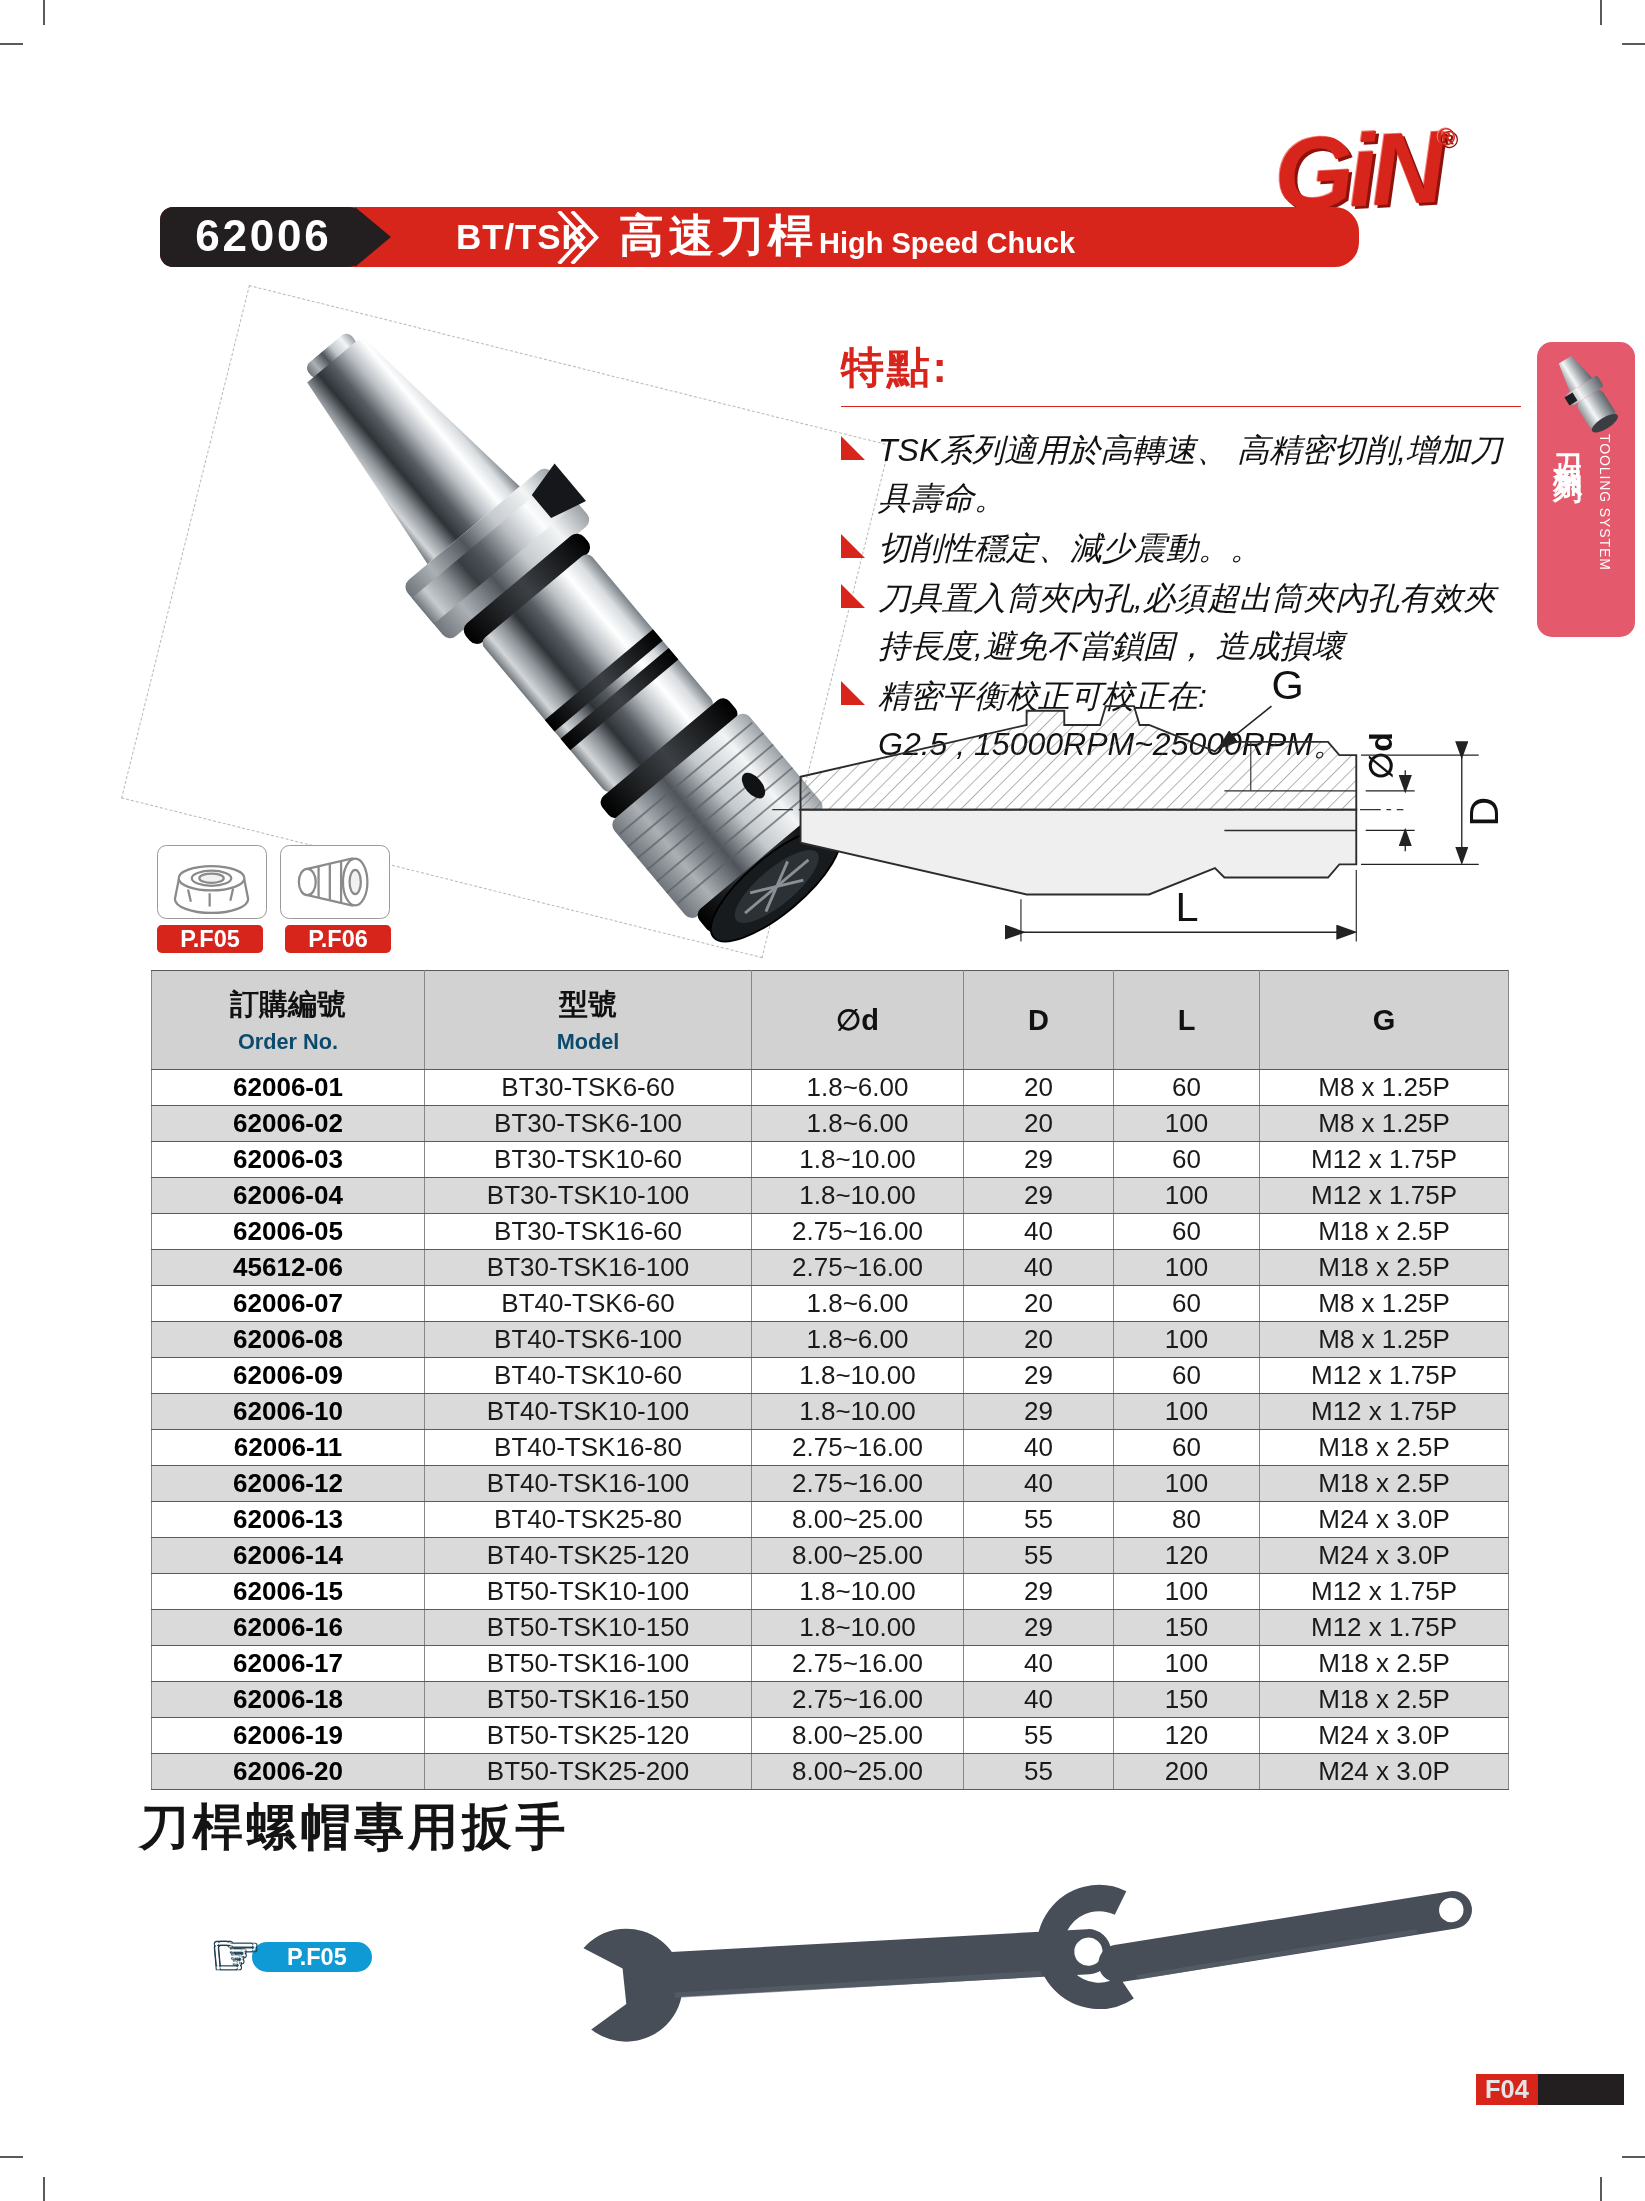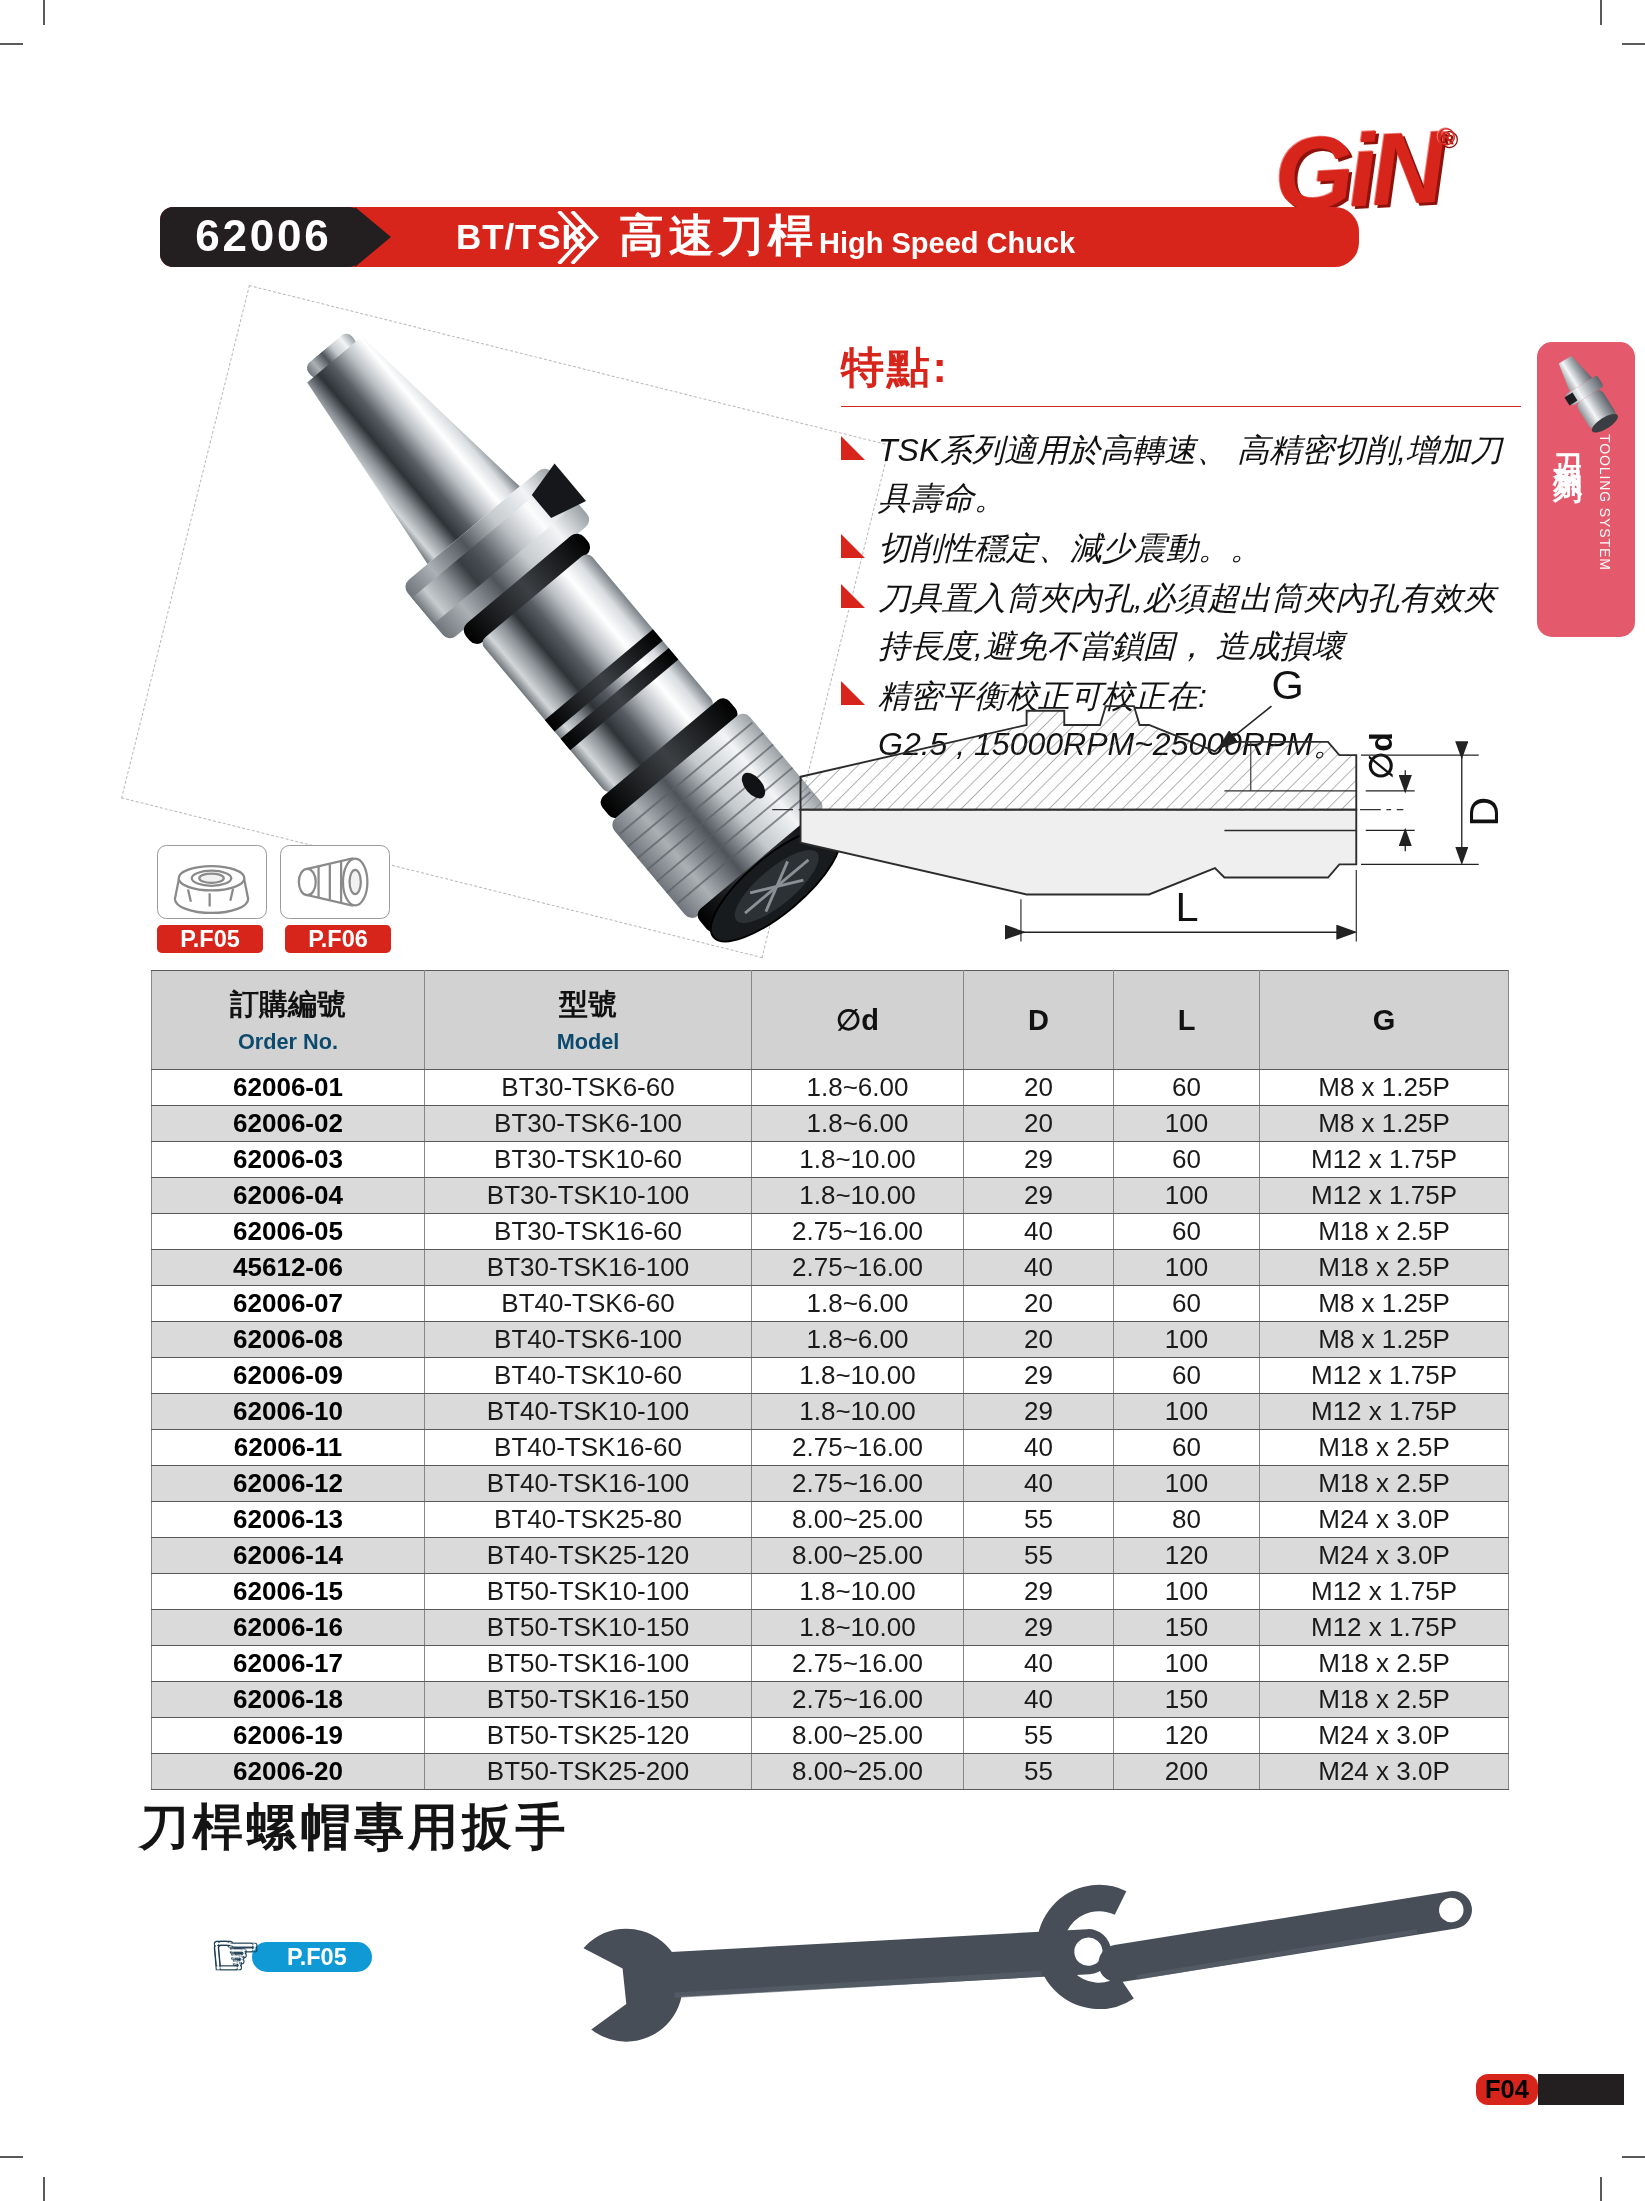--- a/index.html
+++ b/index.html
@@ -61,22 +61,22 @@
   tbody td.c0{font-weight:bold;color:#000;}
   
   .wtitle{left:139px;top:1794px;font-size:50px;font-weight:bold;color:#141414;letter-spacing:3.8px;}
   .bluebadge{left:226px;top:1938px;width:160px;height:56px;}
   .bpill{position:absolute;left:26px;top:3.8px;width:111px;height:30px;background:#0f9ad6;
         border-radius:16px;color:#fff;font-weight:bold;font-size:23.5px;text-align:center;line-height:30px;
         padding-left:9.4px;}
   .hand{position:absolute;left:-15px;top:-15px;font-size:55px;color:#fff;
         text-shadow:-1.9px -1.9px 0 #1d3d52,1.9px -1.9px 0 #1d3d52,-1.9px 1.9px 0 #1d3d52,1.9px 1.9px 0 #1d3d52;}
   
-  .fred{left:1476px;top:2074px;width:62px;height:31px;background:#d8251c;color:#000000;
-        font-size:25.4px;font-weight:bold;text-align:center;line-height:31px;border-radius:12px;}
+  .fred{left:1476px;top:2074px;width:62px;height:31px;background:#d8251c;color:#e5e5e5;
+        font-size:25.4px;font-weight:bold;text-align:center;line-height:31px;}
   .fblack{left:1538px;top:2074px;width:86px;height:31px;background:#231f20;}
   
   .stab{left:1537px;top:342px;width:98px;height:295px;background:#e4596b;border-radius:15px;}
   .stab .zh{position:absolute;left:11.3px;top:90px;writing-mode:vertical-rl;color:#fff;
         font-size:29px;font-weight:bold;letter-spacing:6.6px;}
   .stab .en{position:absolute;left:60px;top:92px;writing-mode:vertical-rl;color:#fff;
         font-size:14px;letter-spacing:0.9px;}
 </style>
 </head>
 <body>
@@ -369,21 +369,21 @@
         <tr class="even">
           <td class="c0">62006-10</td>
           <td>BT40-TSK10-100</td>
           <td>1.8~10.00</td>
           <td>29</td>
           <td>100</td>
           <td>M12 x 1.75P</td>
         </tr>
         <tr class="odd">
           <td class="c0">62006-11</td>
-          <td>BT40-TSK16-60</td>
+          <td>BT40-TSK16-80</td>
           <td>2.75~16.00</td>
           <td>40</td>
           <td>60</td>
           <td>M18 x 2.5P</td>
         </tr>
         <tr class="even">
           <td class="c0">62006-12</td>
           <td>BT40-TSK16-100</td>
           <td>2.75~16.00</td>
           <td>40</td>

